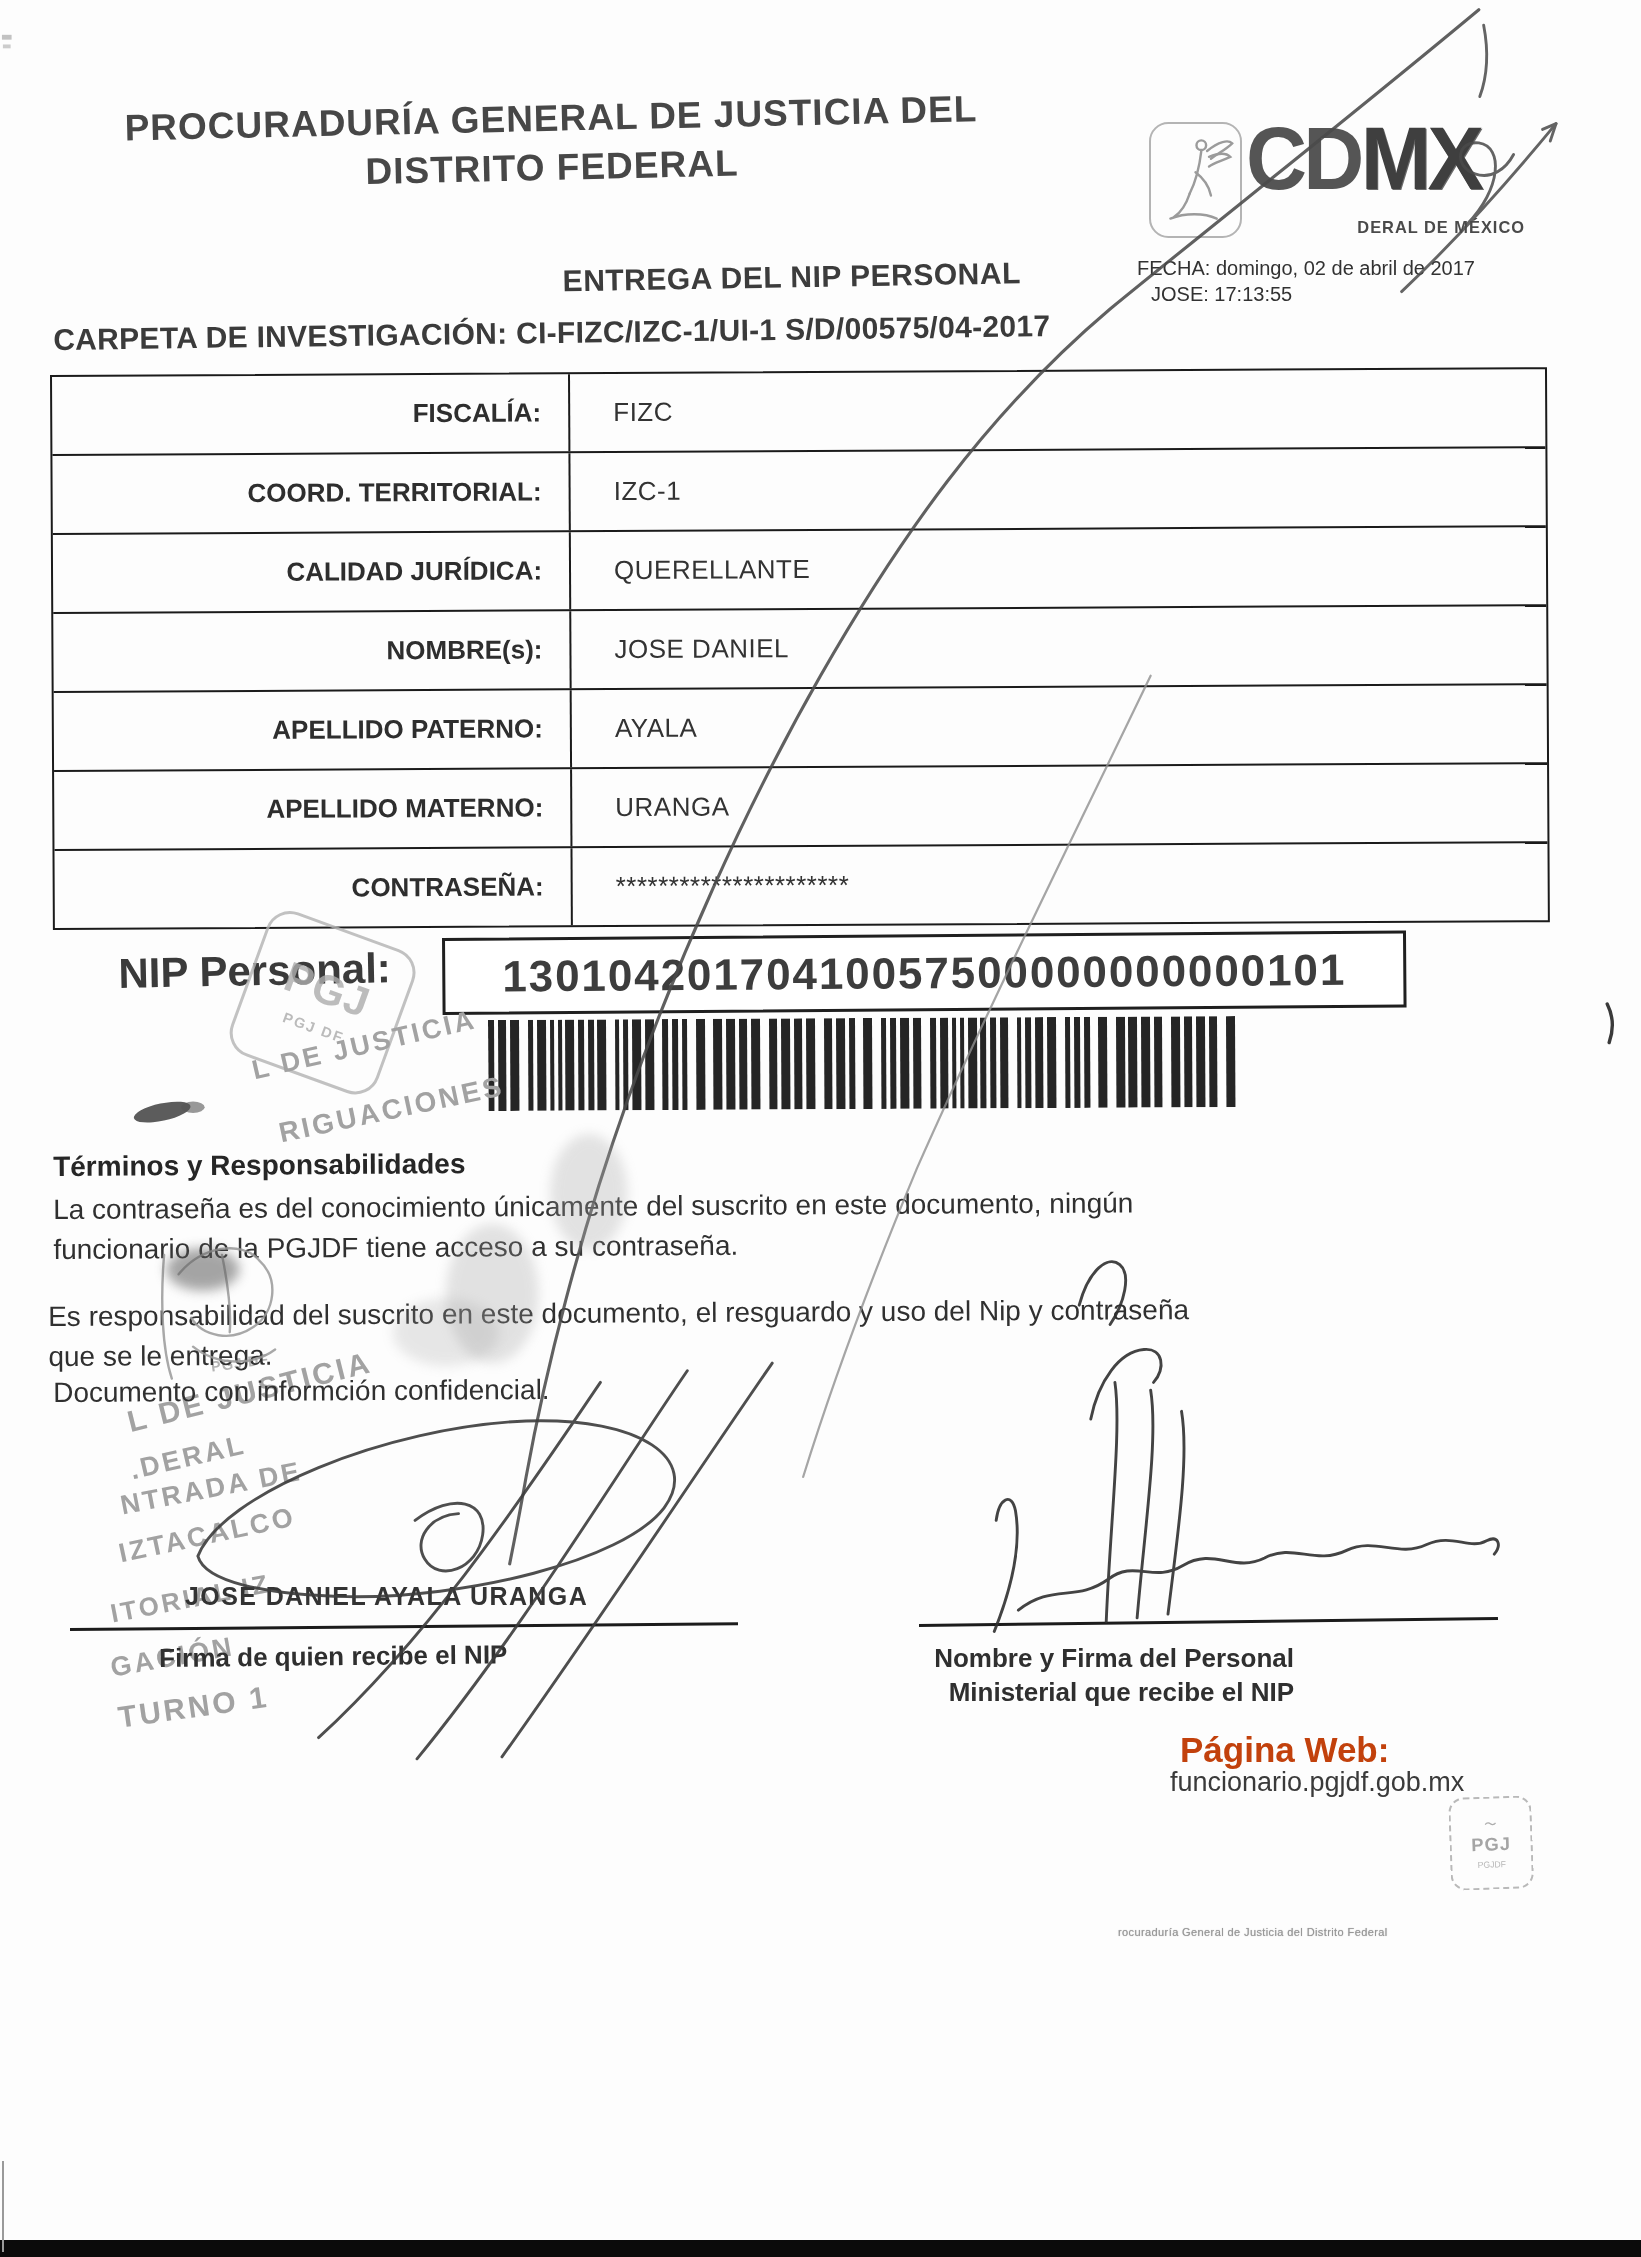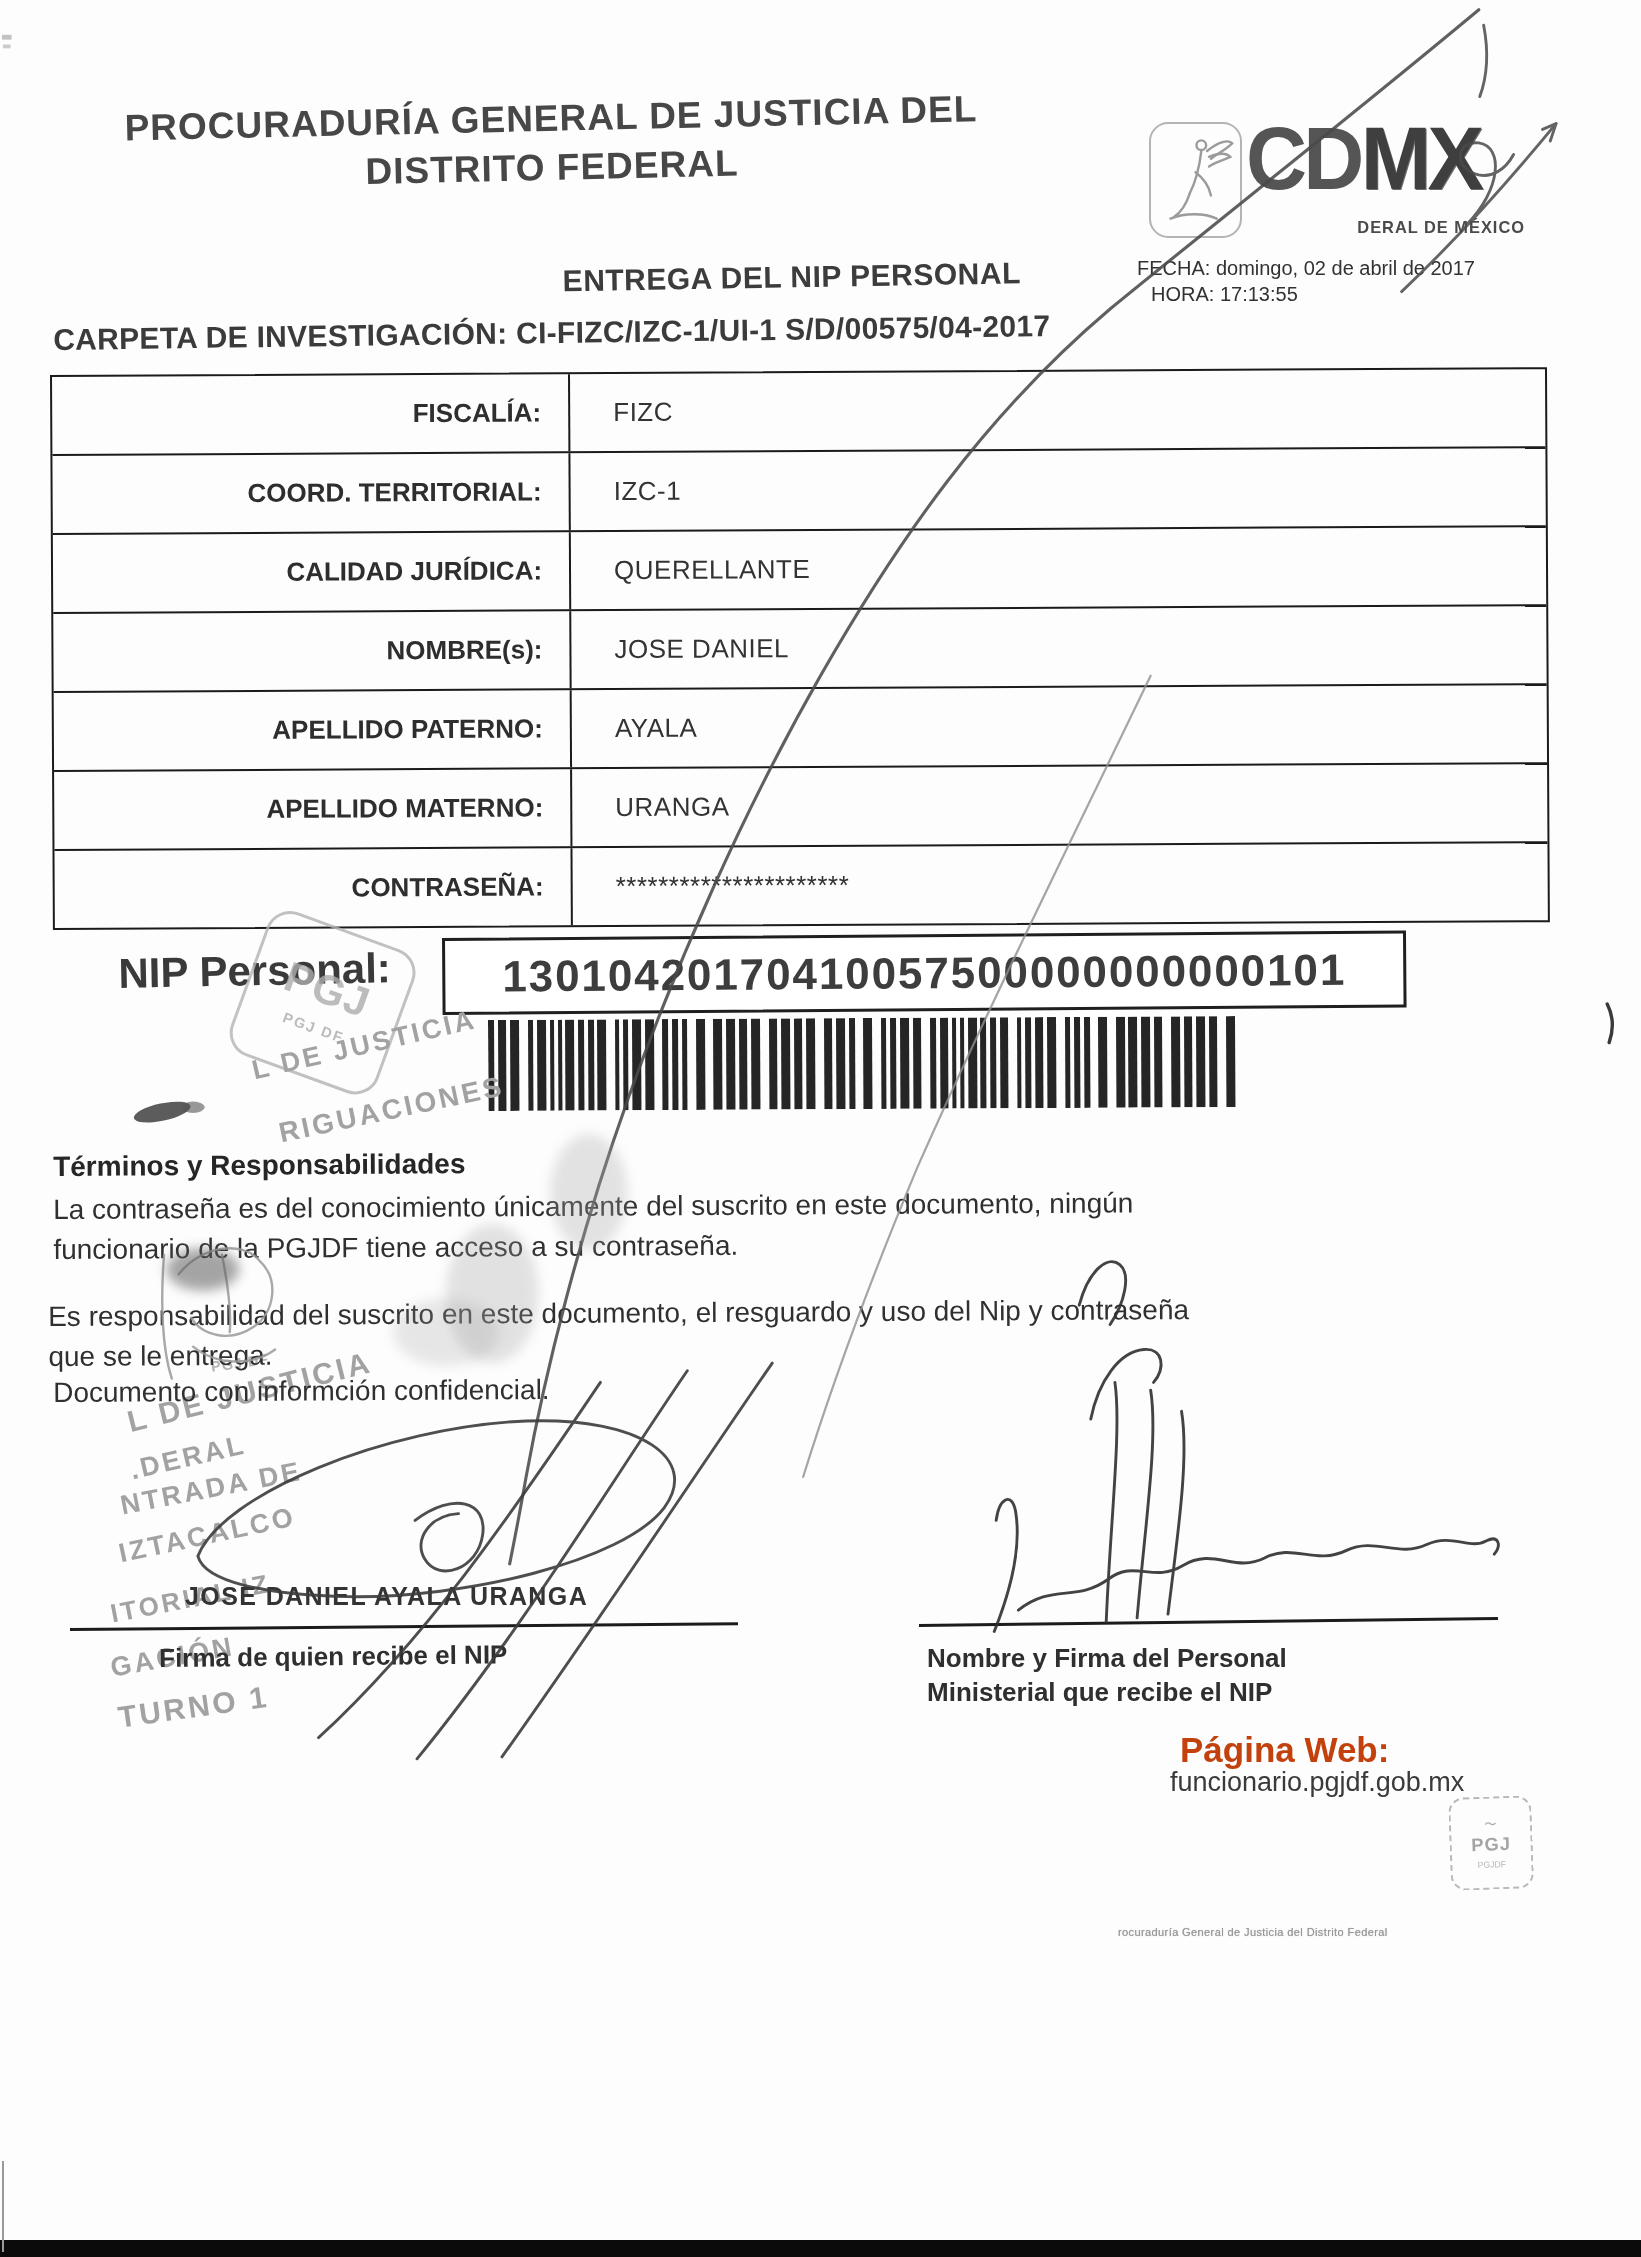--- a/index.html
+++ b/index.html
@@ -45,21 +45,21 @@
   .terms-title{left:53px;top:1151px;font-size:28px;font-weight:700;color:#262626;transform:rotate(-.4deg);}
   .para{left:53px;top:1190px;width:1246px;font-size:28px;line-height:40px;color:#303030;transform:rotate(-.35deg);}
   .p2{top:1297px;left:48px;}
   .p3{top:1373px;}
 
   
   .sig-name{left:185px;top:1582px;font-size:25px;font-weight:700;letter-spacing:1.4px;color:#333;}
   .sig-line-left{left:70px;top:1628px;width:668px;border-top:3.4px solid #1c1c1c;transform:rotate(-.5deg);}
   .sig-caption-left{left:159px;top:1643px;font-size:26px;font-weight:700;color:#2f2f2f;transform:rotate(-.6deg);}
   .sig-line-right{left:919px;top:1624px;width:579px;border-top:3.4px solid #1c1c1c;transform:rotate(-.7deg);}
-  .sig-caption-right{left:927px;top:1641px;width:367px;text-align:left;font-size:26px;font-weight:700;line-height:34px;color:#2f2f2f;}
+  .sig-caption-right{left:927px;top:1641px;width:367px;text-align:right;font-size:26px;font-weight:700;line-height:34px;color:#2f2f2f;}
 
   .web-label{left:1180px;top:1730px;font-size:35px;font-weight:700;color:#c2410c;}
   .web-url{left:1170px;top:1767px;font-size:27px;color:#3a3a3a;}
 
   .pgj-small{left:1448px;top:1798px;width:79px;height:89px;border:2.4px dashed #b2b2b2;border-radius:15.4px;transform:rotate(-2deg);display:flex;flex-direction:column;align-items:center;justify-content:center;opacity:.9;}
   .pgj-small .t1{font-size:12.6px;color:#a5a5a5;}
   .pgj-small .t2{font-size:18.3px;font-weight:700;color:#9c9c9c;letter-spacing:1px;}
   .pgj-small .t3{font-size:8.7px;color:#b0b0b0;margin-top:3.9px;}
 
   .footer-line{left:1118px;top:1926px;font-size:11px;color:#979797;letter-spacing:0.4px;text-shadow:0 0 1px #aaa;font-weight:400;}
@@ -90,21 +90,21 @@
       <path d="M20 98 C35 92 55 92 68 98"></path>
     </svg>
   </div>
 
   <div class="abs brand">
     <span class="cd">CD</span><span class="mx">MX</span>
   </div>
   <div class="abs brand-caption">DERAL DE MÉXICO</div>
 
   <div class="abs fecha">FECHA: domingo, 02 de abril de 2017</div>
-  <div class="abs hora">HORA: 17:13:55</div>
+  <div class="abs hora">JOSE: 17:13:55</div>
 
   <div class="abs doc-title">ENTREGA DEL NIP PERSONAL</div>
 
   <div class="abs carpeta">
     <span>CARPETA DE INVESTIGACIÓN:</span>
     <span>CI-FIZC/IZC-1/UI-1 S/D/00575/04-2017</span>
   </div>
 
   <div class="abs dtable">
     <div class="drow">

